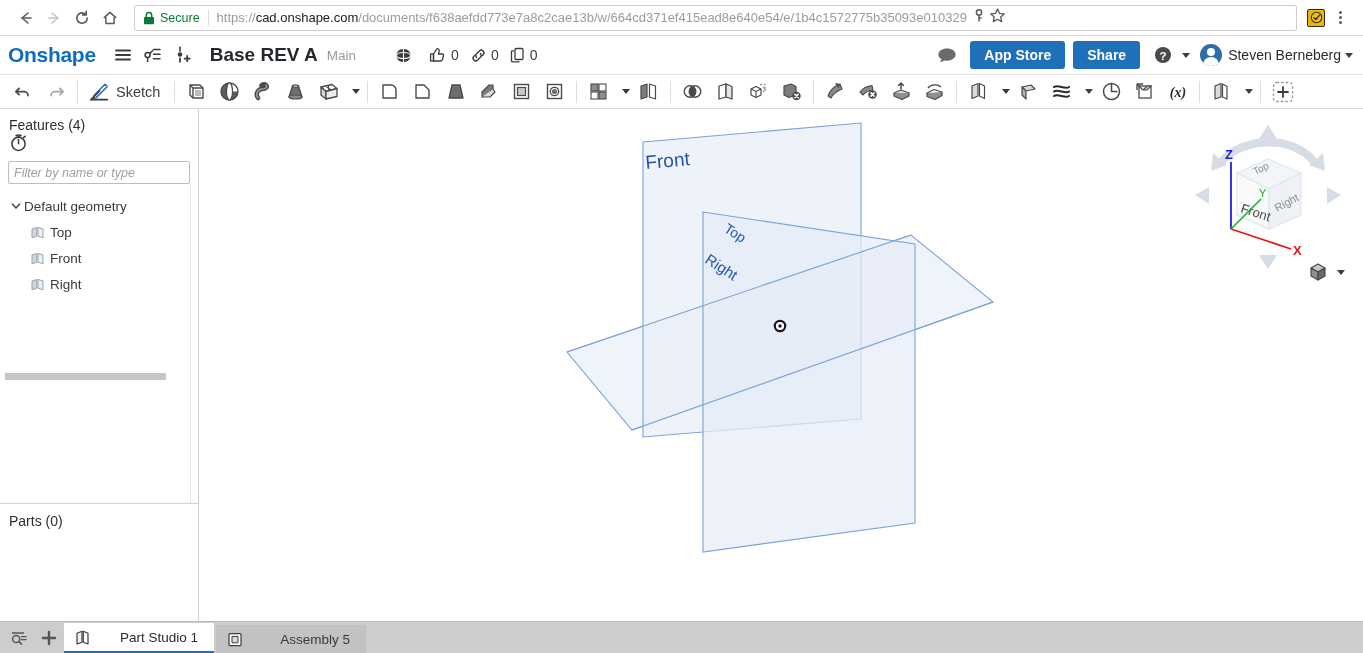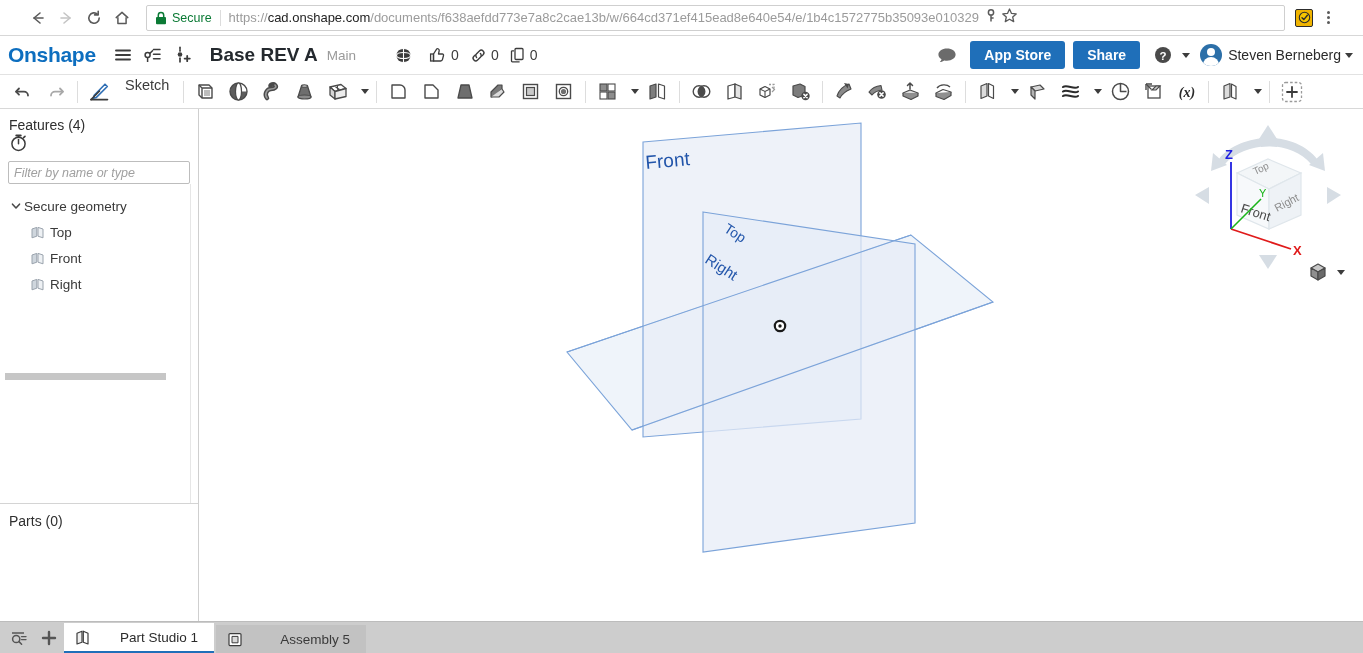--- a/index.html
+++ b/index.html
@@ -10,21 +10,21 @@
     font-family: "Liberation Sans", sans-serif;
     background: #ffffff;
   }
 
   
   #browser-bar {
     height: 36px;
     background: #ffffff;
     display: flex;
     align-items: center;
-    padding: 0 24px;
+    padding: 0 12px;
     border-bottom: 1px solid #d7d7d7;
   }
   .nav-btn {
     width: 28px; height: 28px;
     display: flex; align-items: center; justify-content: center;
     color: #5a5a5a;
     flex: none;
   }
   .nav-btn.disabled { color: #c4c4c4; }
   .omnibox {
@@ -167,21 +167,21 @@
     color: #4a4a4a;
     flex: none;
     cursor: pointer;
   }
   .tb-sep { width:1px; height:22px; background:#dddddd; margin:0 5px; flex:none;}
   .tb-caret {
     width: 17px; height: 30px; display:flex; align-items:center; justify-content:center;
     flex:none; cursor:pointer;
   }
   #sketch-btn {
-    display:flex; gap:14px; padding:0 9px 0 4px; height:30px;
+    display:flex; align-items:center; gap:5px; padding:0 9px 0 4px; height:30px;
     cursor:pointer;
   }
   #sketch-btn span { font-size: 14.5px; color: #3c3c3c; }
 
   
   #body-wrap { display:flex; height: calc(653px - 36px - 39px - 34px); }
 
   
   #left-panel {
     width: 199px;
@@ -743,21 +743,21 @@
       <input id="filter-input" type="text" placeholder="Filter by name or type" style="">
     </div>
 
     <div id="feature-tree">
       <div class="tree-row">
         <span class="tree-chevron">
           <svg width="12" height="12" viewBox="0 0 12 12">
               <path d="M2.5 4.2 L6 8 L9.5 4.2" fill="none" stroke="#4a4a4a" stroke-width="1.6" stroke-linecap="round" stroke-linejoin="round"></path>
             </svg>
         </span>
-        <span>Secure geometry</span>
+        <span>Default geometry</span>
       </div>
 
 
       <div class="tree-row child">
         <span class="tree-icon">
           <svg width="15" height="15" viewBox="0 0 15 15">
               <path d="M2 4 L6.8 2.4 L6.8 11.2 L2 12.8 Z" fill="#cfd6dd" stroke="#9aa3ad" stroke-width="1"></path>
               <path d="M8 2.4 L13 4 L13 12.8 L8 11.2 Z" fill="#eef1f4" stroke="#9aa3ad" stroke-width="1"></path>
             </svg>
         </span>

